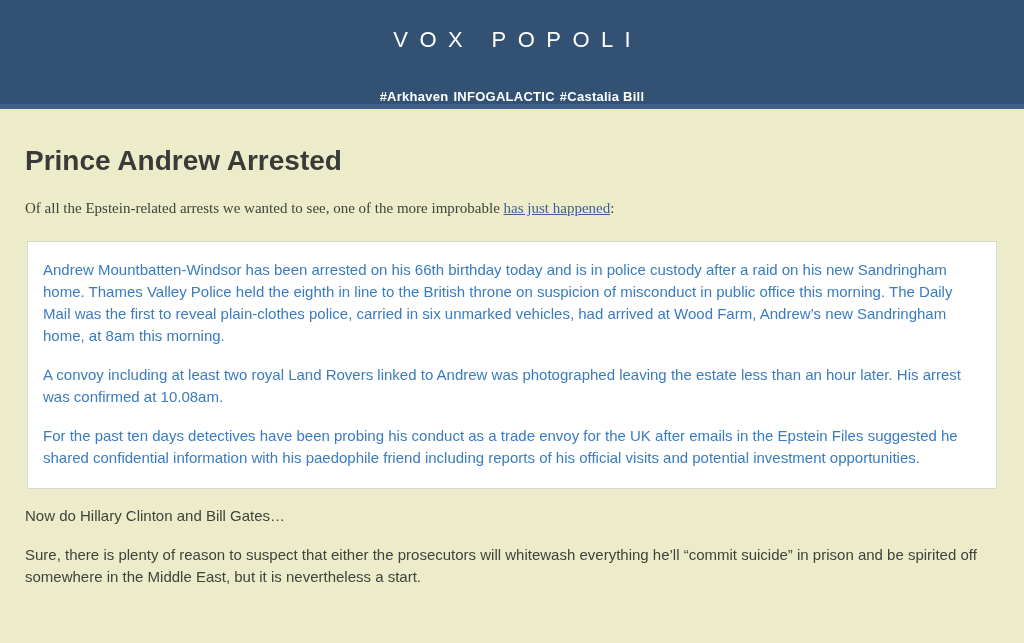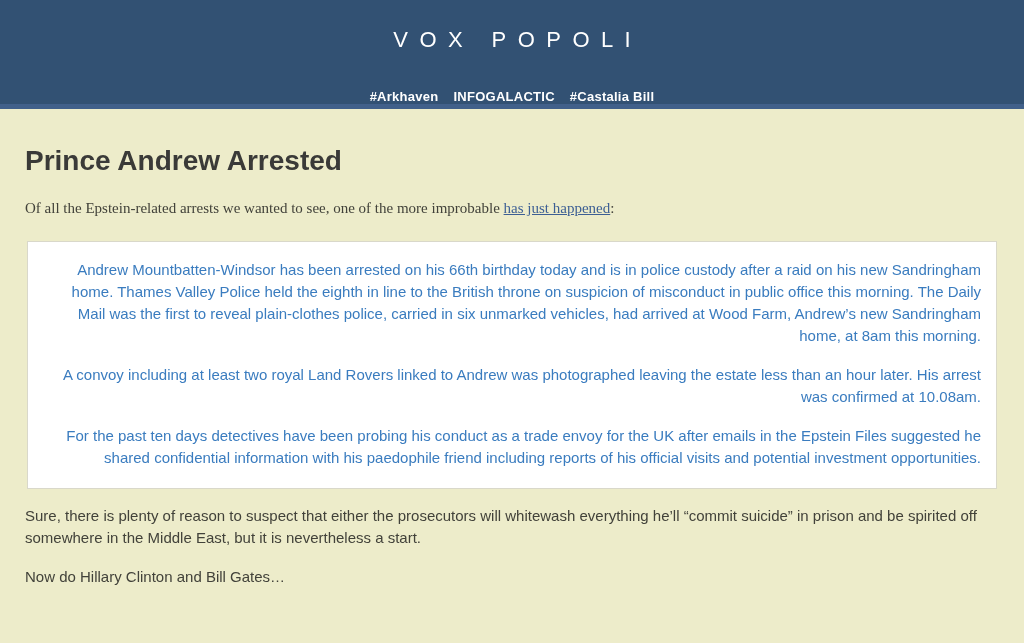--- a/index.html
+++ b/index.html
@@ -35,21 +35,21 @@
     cursor: pointer;
     text-decoration: none;
   }
   .site-tagline {
     margin-top: 36px;
     color: #ffffff;
     font-size: 13px;
     font-weight: 700;
     letter-spacing: 0.02em;
     display: flex;
-    gap: 15px;
+    gap: 5px;
   }
   .site-tagline span { cursor: pointer; }
   .header-stripe {
     height: 20px;
     background: #232f3f;
     border-top: 2px solid #41608a;
     border-bottom: 3px solid #41608a;
   }
   
   .content {
@@ -73,21 +73,20 @@
     color: #3d5f94;
     text-decoration: underline;
     cursor: pointer;
   }
   blockquote.quote-box {
     margin: 22px 2px 0 2px;
     background: #ffffff;
     border: 1px solid #d9d8ca;
     padding: 17px 15px 2px 15px;
     color: #3a7cbf;
-    text-align: right;
   }
   blockquote.quote-box p {
     margin-bottom: 17px;
   }
   .outro p {
     margin-top: 16px;
   }
   .outro p + p {
     margin-top: 17px;
   }
@@ -114,19 +113,19 @@
 
     <p class="intro"><span>Of all the Epstein-related arrests we wanted to see, one of the more improbable </span><a>has just happened</a><span>:</span></p>
 
     <blockquote class="quote-box">
       <p>Andrew Mountbatten-Windsor has been arrested on his 66th birthday today and is in police custody after a raid on his new Sandringham home. Thames Valley Police held the eighth in line to the British throne on suspicion of misconduct in public office this morning. The Daily Mail was the first to reveal plain-clothes police, carried in six unmarked vehicles, had arrived at Wood Farm, Andrew’s new Sandringham home, at 8am this morning.</p>
       <p>A convoy including at least two royal Land Rovers linked to Andrew was photographed leaving the estate less than an hour later. His arrest was confirmed at 10.08am.</p>
       <p>For the past ten days detectives have been probing his conduct as a trade envoy for the UK after emails in the Epstein Files suggested he shared confidential information with his paedophile friend including reports of his official visits and potential investment opportunities.</p>
     </blockquote>
 
     <div class="outro">
+      <p>Now do Hillary Clinton and Bill Gates…</p>
       <p>Sure, there is plenty of reason to suspect that either the prosecutors will whitewash everything he’ll “commit suicide” in prison and be spirited off somewhere in the Middle East, but it is nevertheless a start.</p>
-      <p>Now do Hillary Clinton and Bill Gates…</p>
     </div>
 
   </main>
 
 </div>
 
 </body></html>

